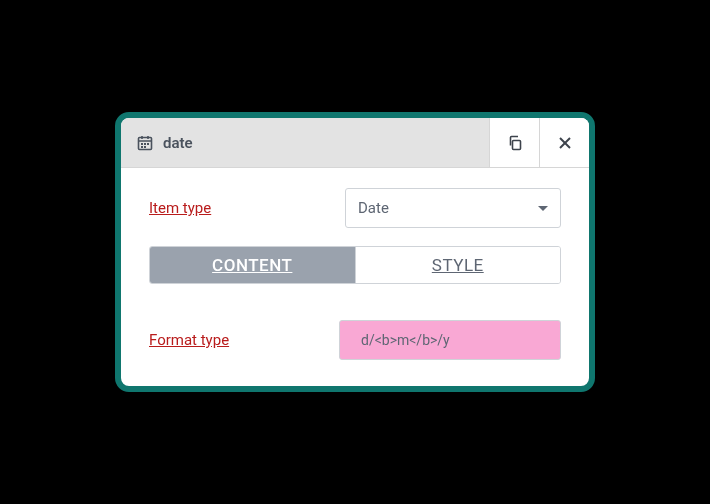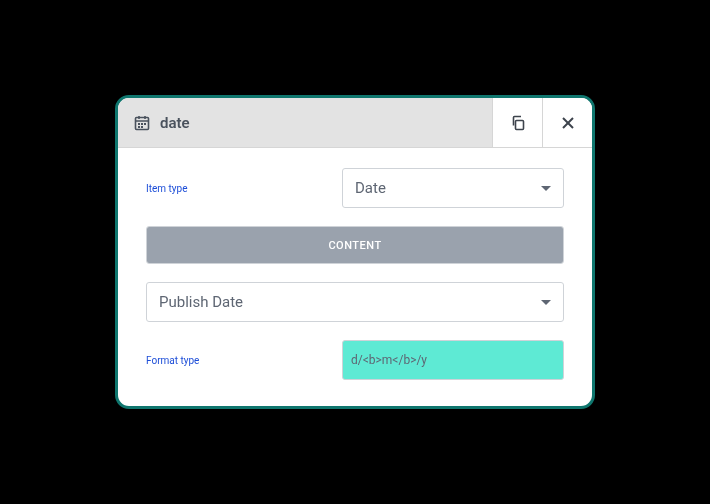--- a/index.html
+++ b/index.html
@@ -9,21 +9,21 @@
     background: #000;
     font-family: -apple-system, BlinkMacSystemFont, "Segoe UI", Roboto, Arial, sans-serif;
     display: flex;
     align-items: center;
     justify-content: center;
   }
   .panel {
     width: 480px;
     background: #fff;
     border-radius: 14px;
-    border: 3px solid #0f766e;
+    border: 6px solid #0f766e;
     box-shadow: 0 6px 24px rgba(0,0,0,0.25);
     overflow: hidden;
   }
   .titlebar {
     display: flex;
     align-items: stretch;
     height: 50px;
     background: #e3e3e3;
     border-bottom: 1px solid #d6d6d6;
   }
@@ -53,66 +53,68 @@
     flex-direction: column;
     gap: 18px;
   }
   .row {
     display: flex;
     align-items: center;
     gap: 16px;
   }
   .label {
     width: 180px;
-    color: #1d4ed8;
-    font-size: 10px;
+    color: #b91c1c;
+    font-size: 15px;
+    text-decoration: underline;
   }
   .select {
     flex: 1;
     height: 40px;
     border: 1px solid #cfd3d8;
     border-radius: 3px;
     background: #fff;
     display: flex;
     align-items: center;
     justify-content: space-between;
     padding: 0 12px;
     color: #5e6673;
     font-size: 15px;
     cursor: pointer;
   }
   .textbox {
     flex: 1;
     height: 40px;
     border: 1px solid #cfd3d8;
     border-radius: 3px;
-    background: #5eead4;
+    background: #f9a8d4;
     color: #5e6673;
-    font-size: 12px;
-    padding: 0 8px;
+    font-size: 14px;
+    padding: 0 21px;
     outline: none;
     font-family: inherit;
   }
   .tabs {
     display: flex;
     border: 1px solid #cfd3d8;
     border-radius: 3px;
     overflow: hidden;
     height: 38px;
   }
   .tab {
     flex: 1;
     display: flex;
     align-items: center;
     justify-content: center;
-    font-size: 11px;
+    font-size: 17px;
     letter-spacing: 0.5px;
     color: #5e6673;
     background: #fff;
     cursor: pointer;
+    text-decoration: underline;
   }
   .tab + .tab { border-left: 1px solid #cfd3d8; }
   .tab.active {
     background: #9aa2ad;
     color: #fff;
     font-weight: 500;
   }
   .caret {
     width: 0; height: 0;
     border-left: 5px solid transparent;
@@ -165,27 +167,24 @@
     <div class="row">
       <div class="label">Item type</div>
       <div class="select">
         <span>Date</span>
         <span class="caret"></span>
       </div>
     </div>
 
     <div class="tabs">
       <div class="tab active">CONTENT</div>
+      <div class="tab">STYLE</div>
     </div>
 
     <div class="row">
-      <div class="select">
-        <span>Publish Date</span>
-        <span class="caret"></span>
-      </div>
     </div>
 
     <div class="row">
       <div class="label">Format type</div>
       <input class="textbox" type="text" value="d/&lt;b&gt;m&lt;/b&gt;/y" style="">
     </div>
 
   </div>
 </div>
 

